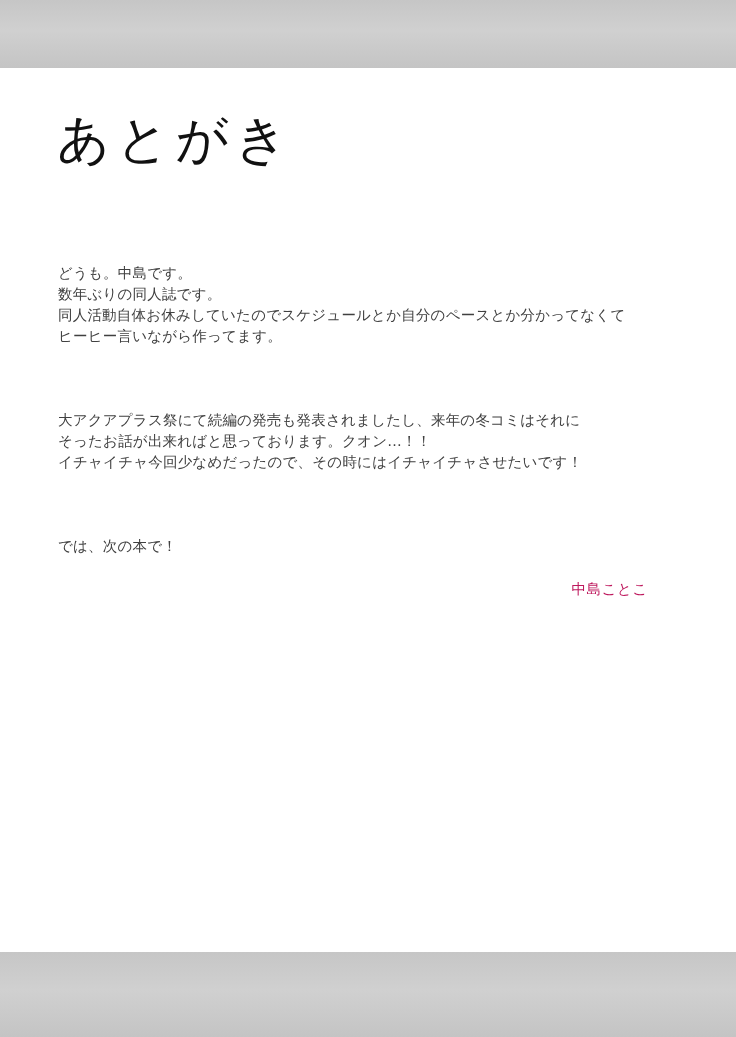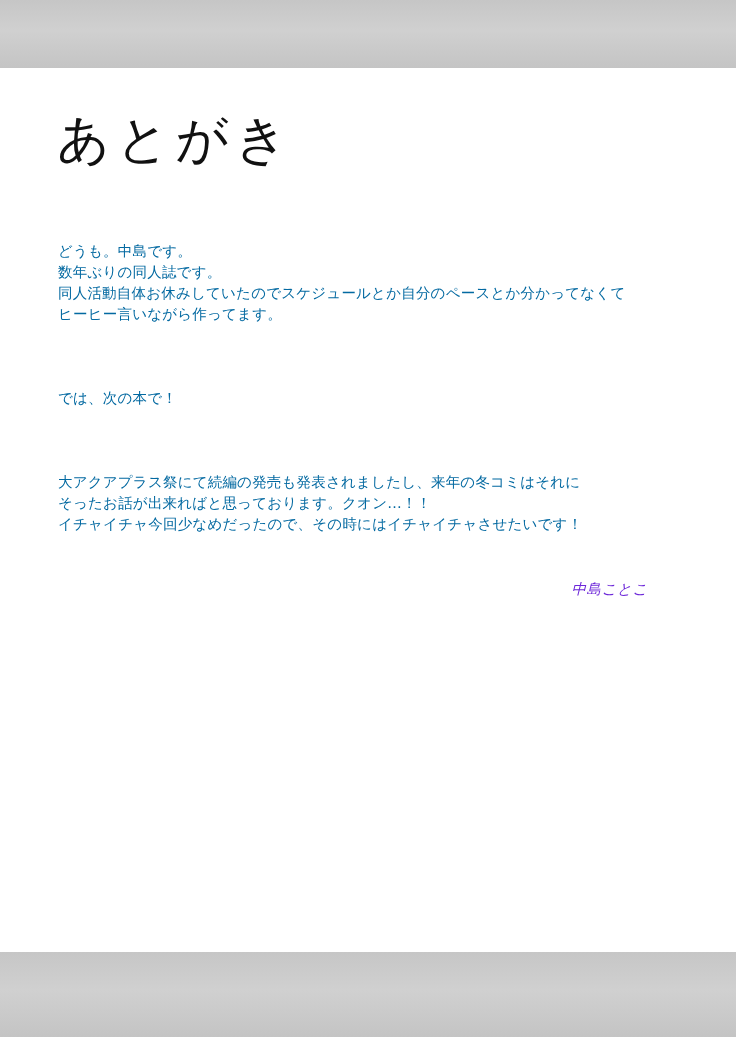--- a/index.html
+++ b/index.html
@@ -59,44 +59,43 @@
     font-size: 52px;
     letter-spacing: 6px;
     color: #111111;
     font-family: "DejaVu Sans", sans-serif;
     font-weight: 400;
     white-space: nowrap;
   }
   .body-text {
     position: absolute;
     left: 58px;
-    top: 199px;
+    top: 221px;
     width: 640px;
-    color: #0369a1;
+    color: #404040;
     font-size: 14.5px;
     line-height: 21px;
     font-family: "DejaVu Sans", sans-serif;
     letter-spacing: 0.2px;
     white-space: pre-wrap;
   }
   .para {
     margin: 0 0 21px 0;
     white-space: pre-wrap;
   }
   .para:last-child { margin-bottom: 0; }
   .signature {
     position: absolute;
     right: 88px;
     top: 580px;
     font-size: 14.5px;
-    color: #6d28d9;
+    color: #be185d;
     font-family: "DejaVu Sans", sans-serif;
     letter-spacing: 0.6px;
     white-space: nowrap;
-    font-style: italic;
   }
 </style>
 </head>
 <body>
 
 <div class="page">
 
   <div class="scan-band top">
     <div class="inner-light"></div>
   </div>
@@ -109,21 +108,21 @@
     <div class="inner-light"></div>
   </div>
 
   <div class="title">あとがき</div>
 
   <div class="body-text">
     <p class="para">どうも。中島です。
 数年ぶりの同人誌です。
 同人活動自体お休みしていたのでスケジュールとか自分のペースとか分かってなくて
 ヒーヒー言いながら作ってます。</p>
-    <p class="para">では、次の本で！</p>
     <p class="para">大アクアプラス祭にて続編の発売も発表されましたし、来年の冬コミはそれに
 そったお話が出来ればと思っております。クオン…！！
 イチャイチャ今回少なめだったので、その時にはイチャイチャさせたいです！</p>
+    <p class="para">では、次の本で！</p>
   </div>
 
   <div class="signature">中島ことこ</div>
 
 </div>
 
 </body></html>

